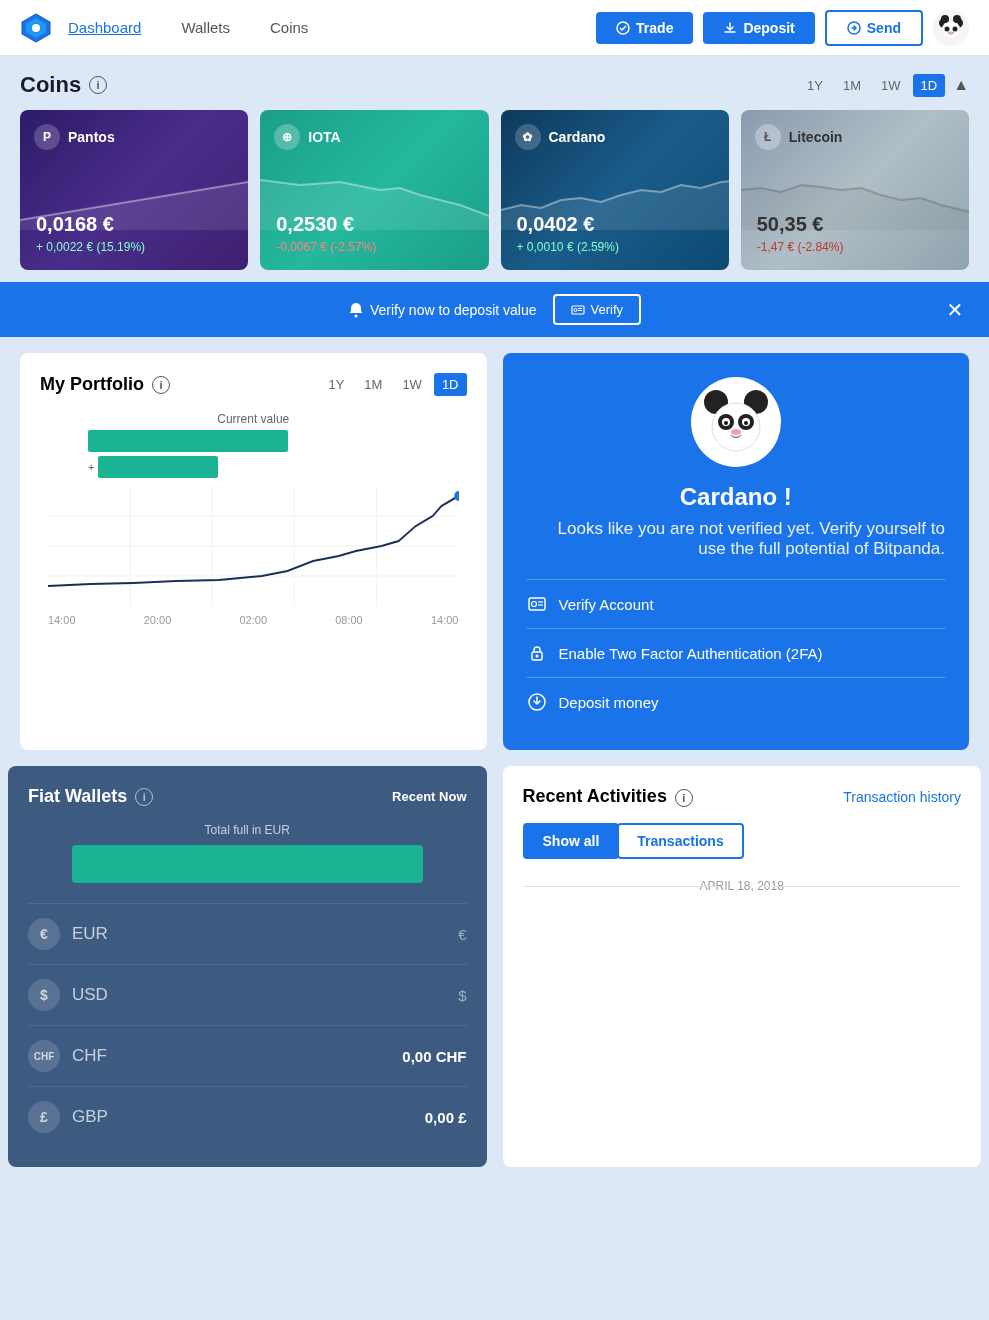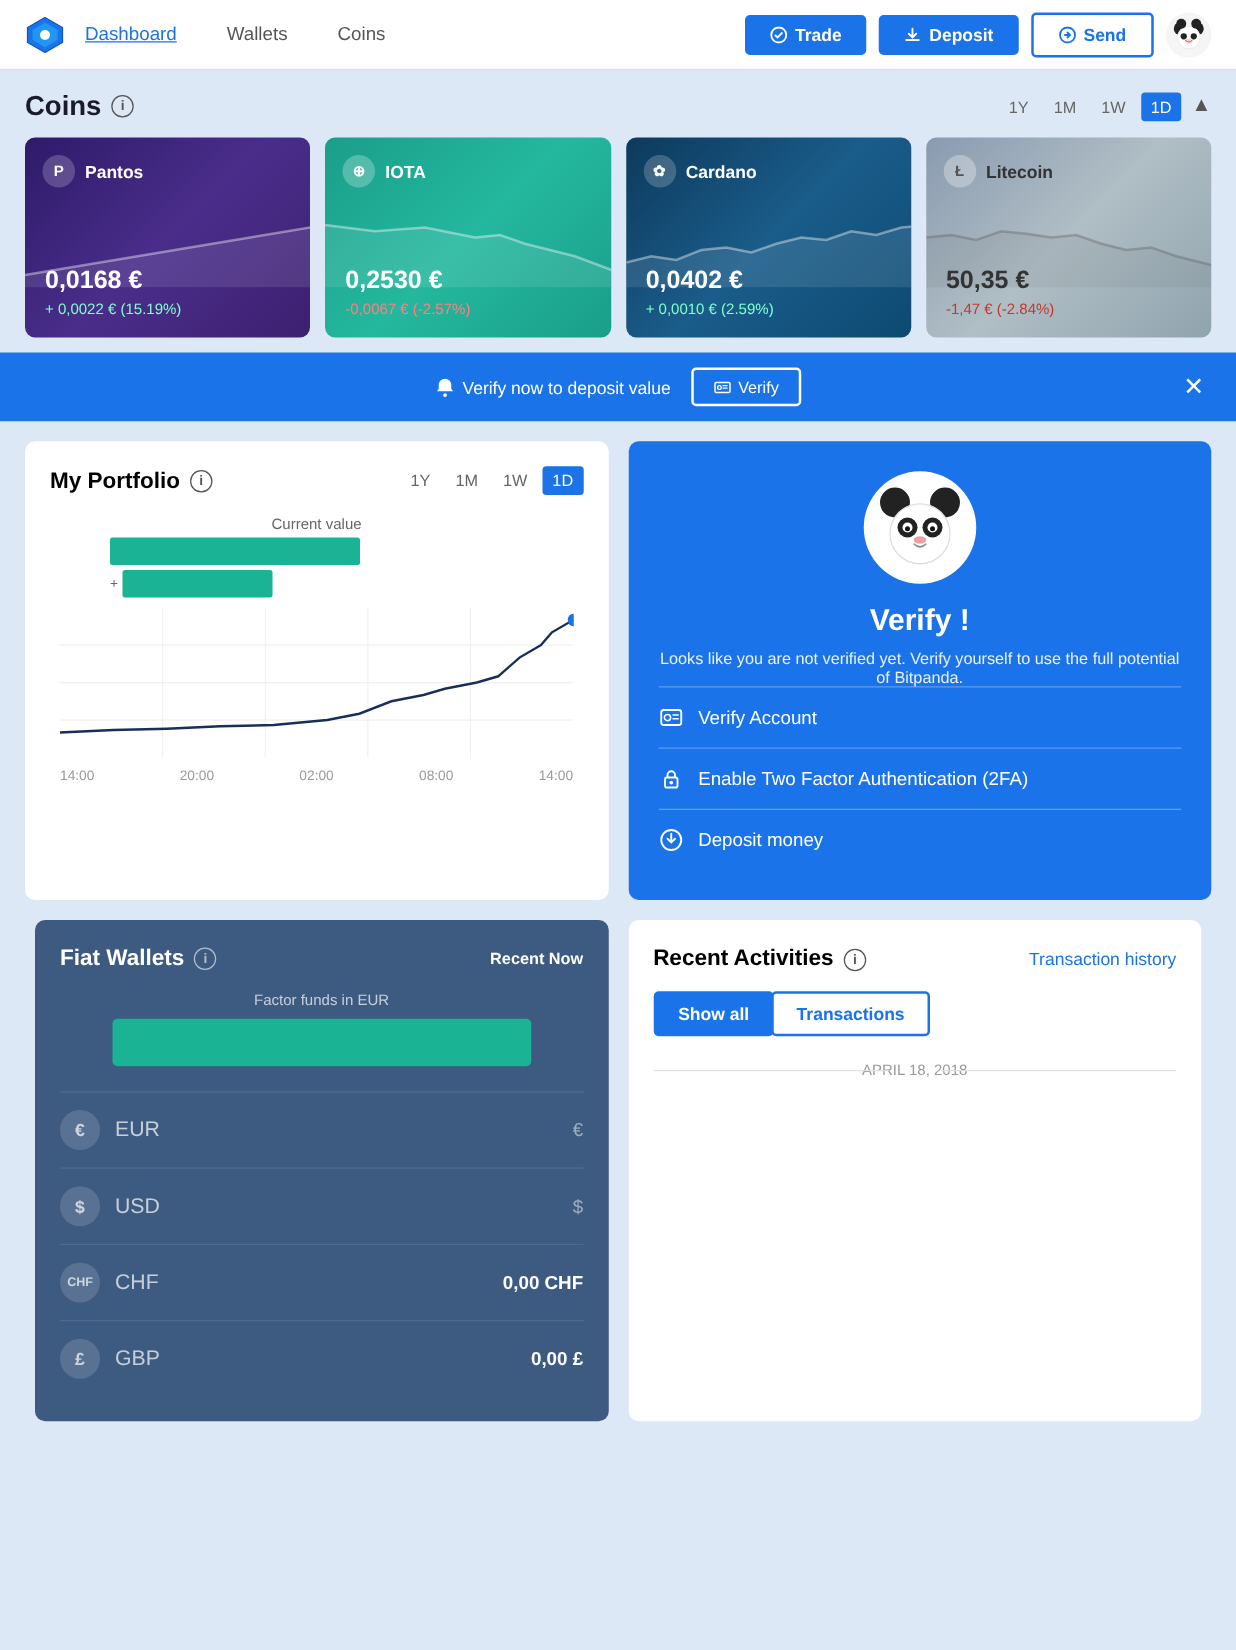--- a/index.html
+++ b/index.html
@@ -44,38 +44,38 @@
     .coin-change.negative { color: #ff8080; }
 
     
     .verify-banner { background: #1a73e8; padding: 12px 20px; display: flex; align-items: center; justify-content: center; gap: 16px; margin-top: 12px; position: relative; }
     .verify-text { color: white; font-size: 14px; display: flex; align-items: center; gap: 6px; }
     .verify-btn { background: transparent; border: 2px solid white; color: white; padding: 6px 16px; border-radius: 4px; font-size: 13px; cursor: pointer; display: flex; align-items: center; gap: 6px; }
     .close-verify { position: absolute; right: 20px; background: none; border: none; color: white; font-size: 20px; cursor: pointer; width: 28px; height: 28px; border-radius: 50%; display: flex; align-items: center; justify-content: center; }
 
     
     .main-content { display: grid; grid-template-columns: 1fr 1fr; gap: 16px; padding: 16px 20px; }
-    .main-content-full { display: grid; grid-template-columns: 1fr 1fr; gap: 16px; padding: 0 28px 16px; }
+    .main-content-full { display: grid; grid-template-columns: 1fr 1fr; gap: 16px; padding: 0 8px 16px; }
 
     
     .portfolio-card { background: white; border-radius: 8px; padding: 20px; grid-column: 1; }
     .portfolio-header { display: flex; align-items: center; justify-content: space-between; margin-bottom: 16px; }
     .portfolio-title { font-size: 18px; font-weight: 700; display: flex; align-items: center; gap: 8px; }
     .current-value-label { text-align: center; font-size: 12px; color: #666; margin-bottom: 4px; }
     .bar-chart { display: flex; flex-direction: column; gap: 4px; align-items: flex-start; margin-bottom: 8px; padding-left: 40px; }
     .bar { height: 22px; background: #1ab394; border-radius: 2px; }
     .bar-main { width: 200px; }
     .bar-plus { width: 120px; }
     .plus-label { font-size: 11px; color: #666; margin-right: 4px; }
 
     
     .welcome-card { background: #1a73e8; border-radius: 8px; padding: 24px; display: flex; flex-direction: column; align-items: center; color: white; }
     .panda-avatar { width: 90px; height: 90px; border-radius: 50%; background: white; display: flex; align-items: center; justify-content: center; margin-bottom: 16px; overflow: hidden; }
     .welcome-title { font-size: 24px; font-weight: 700; margin-bottom: 8px; }
-    .welcome-subtitle { font-size: 13px; text-align: center; opacity: 0.9; }
+    .welcome-subtitle { font-size: 17px; text-align: right; opacity: 0.9; margin-bottom: 20px; }
     .welcome-actions { width: 100%; border-top: 1px solid rgba(255,255,255,0.3); }
     .welcome-action-item { display: flex; align-items: center; gap: 12px; padding: 14px 0; border-bottom: 1px solid rgba(255,255,255,0.3); cursor: pointer; font-size: 15px; font-weight: 500; }
     .welcome-action-item:last-child { border-bottom: none; }
 
     
     .fiat-wallets-card { background: #3d5a80; border-radius: 8px; padding: 20px; }
     .fiat-header { display: flex; align-items: center; justify-content: space-between; margin-bottom: 16px; }
     .fiat-title { color: white; font-size: 18px; font-weight: 700; display: flex; align-items: center; gap: 8px; }
     .deposit-now-btn { color: white; font-size: 13px; font-weight: 600; cursor: pointer; background: none; border: none; }
     .total-funds-label { color: rgba(255,255,255,0.7); font-size: 12px; text-align: center; margin-bottom: 8px; }
@@ -331,21 +331,21 @@
         <circle cx="50" cy="40" r="4" fill="white"></circle>
         <circle cx="30" cy="41" r="2" fill="#111"></circle>
         <circle cx="50" cy="41" r="2" fill="#111"></circle>
 
         <ellipse cx="40" cy="50" rx="5" ry="3" fill="#f0a0a0"></ellipse>
 
         <path d="M35 53 Q40 58 45 53" stroke="#888" stroke-width="1.2" fill="none"></path>
       </svg>
     </div>
 
-    <div class="welcome-title">Verify !</div>
+    <div class="welcome-title">Cardano !</div>
     <div class="welcome-subtitle">Looks like you are not verified yet. Verify yourself to use the full potential of Bitpanda.</div>
 
     <div class="welcome-actions">
 
       <div class="welcome-action-item">
         <svg width="20" height="20" viewBox="0 0 20 20">
           <rect x="2" y="4" width="16" height="12" rx="2" stroke="white" stroke-width="1.5" fill="none"></rect>
           <circle cx="7" cy="10" r="2.5" stroke="white" stroke-width="1.2" fill="none"></circle>
           <line x1="11" y1="8" x2="16" y2="8" stroke="white" stroke-width="1.2"></line>
           <line x1="11" y1="11" x2="16" y2="11" stroke="white" stroke-width="1.2"></line>
@@ -377,21 +377,21 @@
 
   <div class="fiat-wallets-card">
     <div class="fiat-header">
       <div class="fiat-title">
         <span>Fiat Wallets</span>
         <span class="info-icon" style="border-color:rgba(255,255,255,0.6); color:rgba(255,255,255,0.6);">i</span>
       </div>
       <button class="deposit-now-btn">Recent Now</button>
     </div>
 
-    <div class="total-funds-label">Factor funds in EUR</div>
+    <div class="total-funds-label">Total full in EUR</div>
     <div class="total-funds-bar"></div>
 
     <div class="currency-list">
 
       <div class="currency-item">
         <div class="currency-icon">€</div>
         <span class="currency-name">EUR</span>
         <span class="currency-symbol">€</span>
       </div>
 

